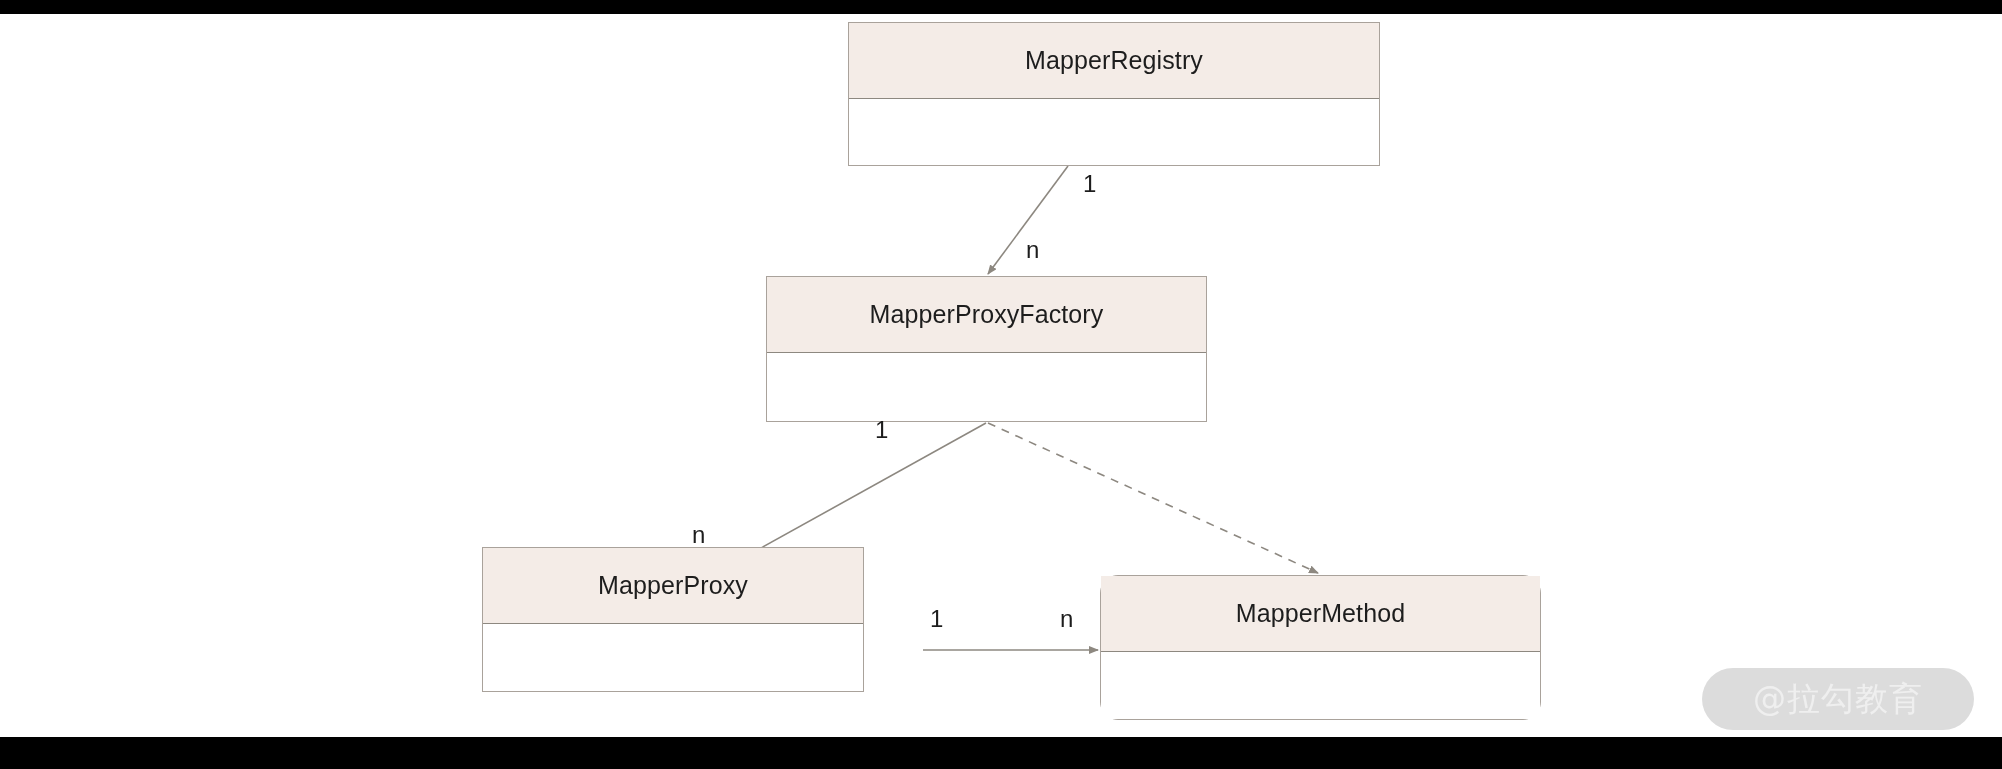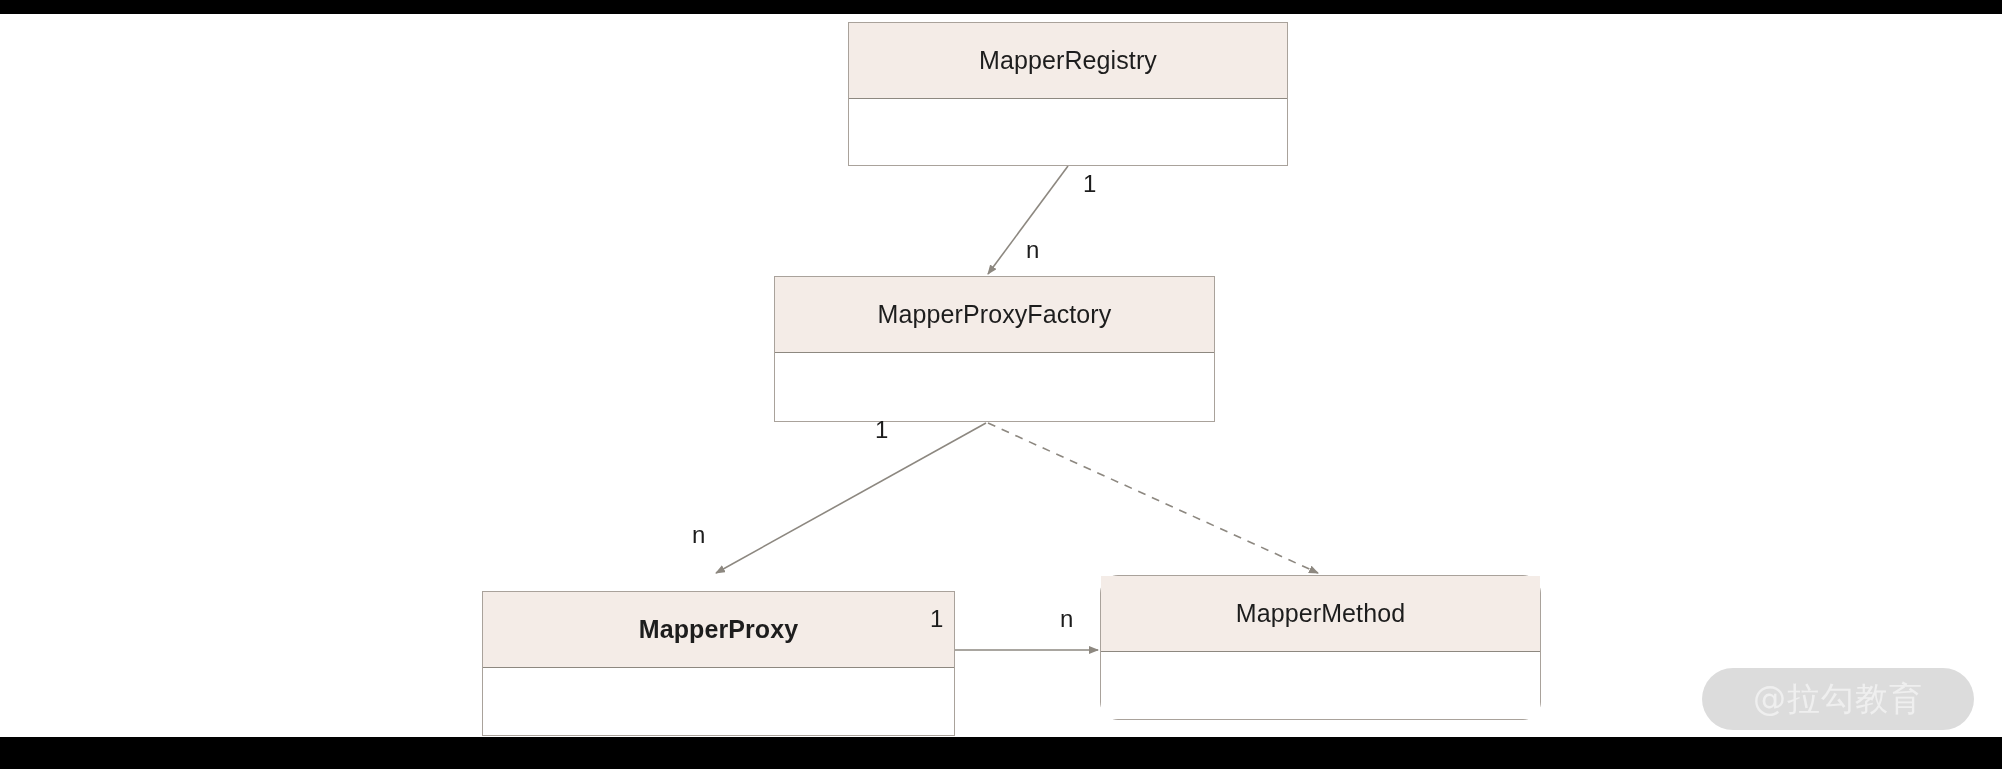--- a/index.html
+++ b/index.html
@@ -106,35 +106,35 @@
 
     <line x1="1068" y1="166" x2="988" y2="274" stroke="#8d8880" stroke-width="1.6" marker-end="url(#arrow-open)"></line>
 
     <line x1="986" y1="423" x2="716" y2="573" stroke="#8d8880" stroke-width="1.6" marker-end="url(#arrow-open)"></line>
 
     <line x1="988" y1="423" x2="1318" y2="573" stroke="#8d8880" stroke-width="1.6" stroke-dasharray="8 7" marker-end="url(#arrow-open)"></line>
 
     <line x1="923" y1="650" x2="1098" y2="650" stroke="#8d8880" stroke-width="1.6" marker-end="url(#arrow-open)"></line>
   </svg>
 
-  <div class="uml-box" style="left:848px; top:22px; width:440px; height:144px;">
+  <div class="uml-box" style="left:848px; top:22px; width:532px; height:144px;">
     <div class="uml-header">
       <span class="uml-title">MapperRegistry</span>
     </div>
     <div class="uml-body"></div>
   </div>
 
-  <div class="uml-box" style="left:766px; top:276px; width:441px; height:146px;margin-left:8px;">
+  <div class="uml-box" style="left:766px; top:276px; width:441px; height:146px;">
     <div class="uml-header">
       <span class="uml-title">MapperProxyFactory</span>
     </div>
     <div class="uml-body"></div>
   </div>
 
-  <div class="uml-box" style="left:482px; top:591px; width:473px; height:145px;font-weight:bold;">
+  <div class="uml-box" style="left:482px; top:547px; width:382px; height:145px;">
     <div class="uml-header">
       <span class="uml-title">MapperProxy</span>
     </div>
     <div class="uml-body"></div>
   </div>
 
   <div class="uml-box" style="left:1100px; top:575px; width:441px; height:145px;border-radius:18px;">
     <div class="uml-header">
       <span class="uml-title">MapperMethod</span>
     </div>

